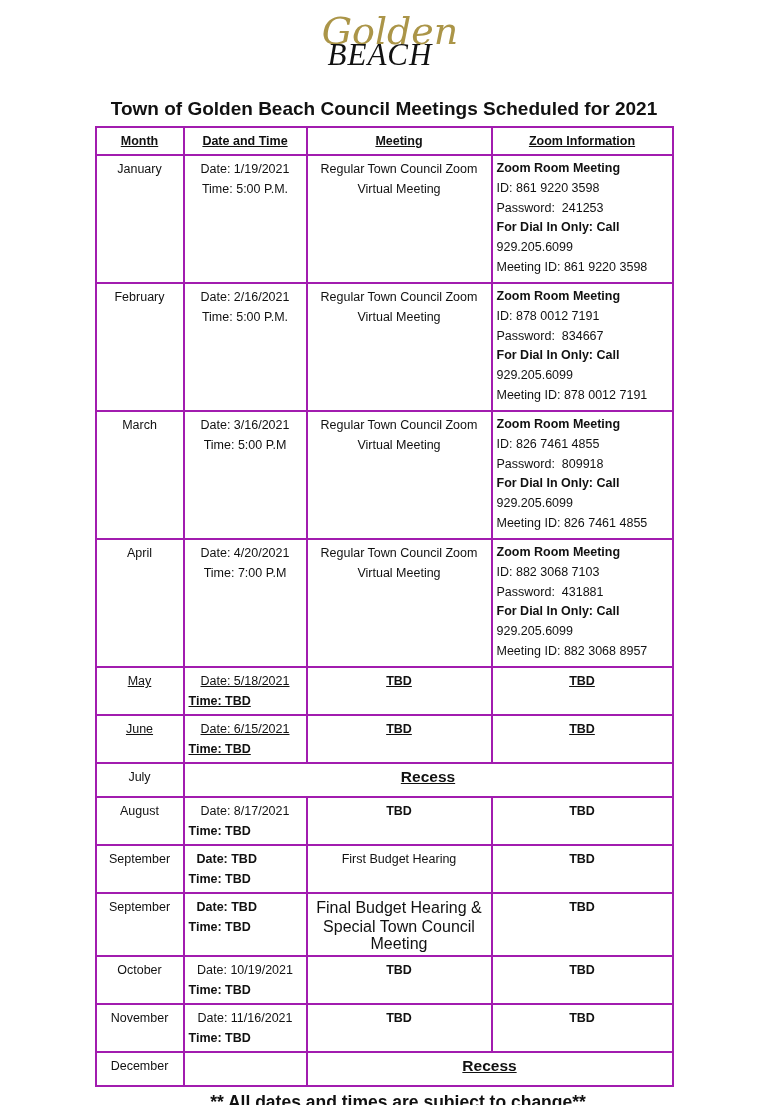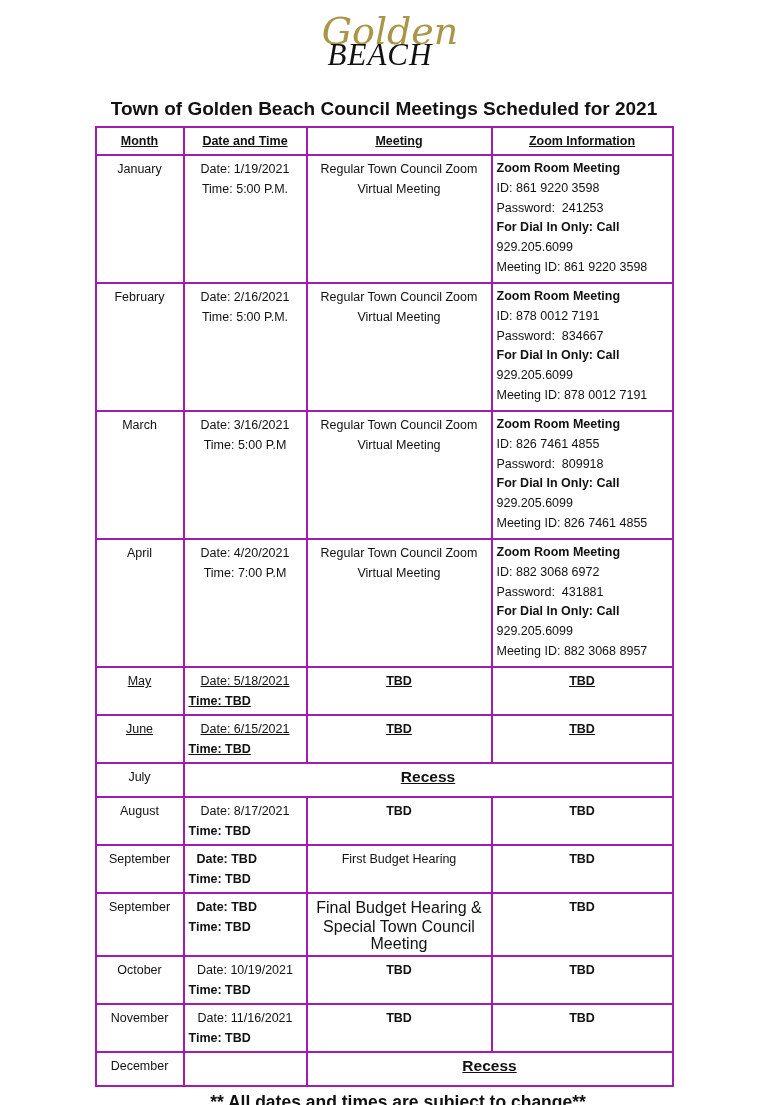--- a/index.html
+++ b/index.html
@@ -198,21 +198,21 @@
         <td class="date">
           <div>Date: 4/20/2021</div>
           <div>Time: 7:00 P.M</div>
         </td>
         <td class="meeting">
           <div>Regular Town Council Zoom</div>
           <div>Virtual Meeting</div>
         </td>
         <td class="zoominfo">
           <div class="zline b u">Zoom Room Meeting</div>
-          <div class="zline">ID: 882 3068 6972</div>
+          <div class="zline">ID: 882 3068 7103</div>
           <div class="zline">Password:  431881</div>
           <div class="zline b u">For Dial In Only: Call</div>
           <div class="zline">929.205.6099</div>
           <div class="zline">Meeting ID: 882 3068 8957</div>
         </td>
       </tr>
 
       <tr class="rh-sm">
         <td class="month">May</td>
         <td class="date">

